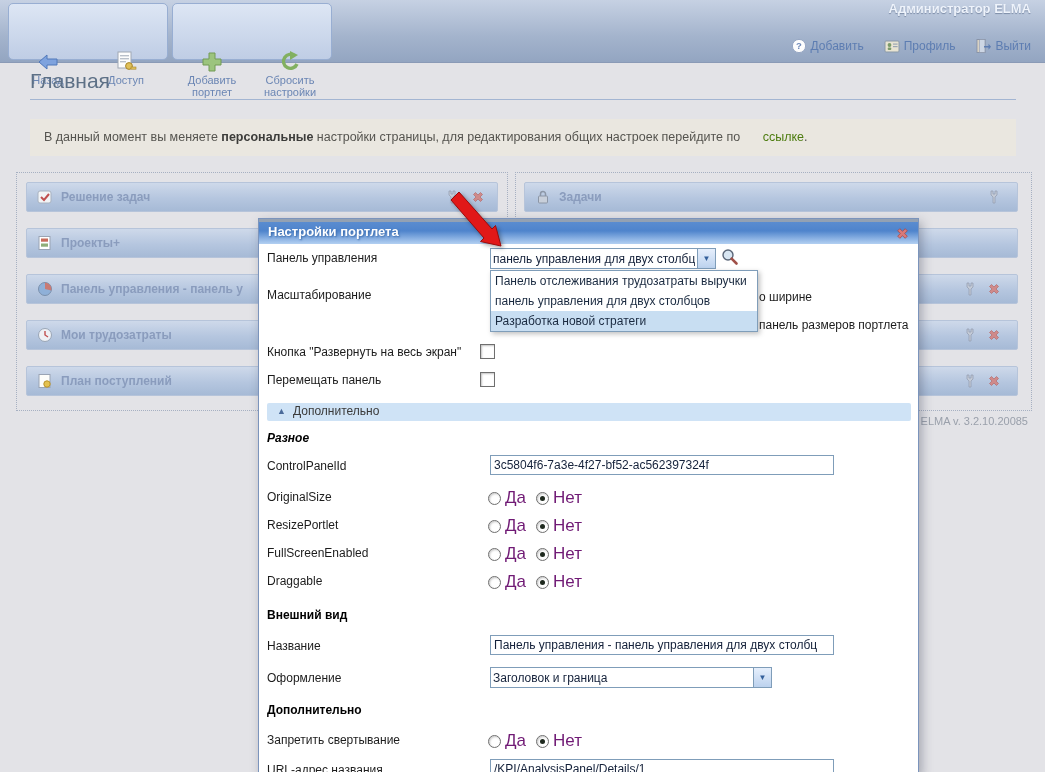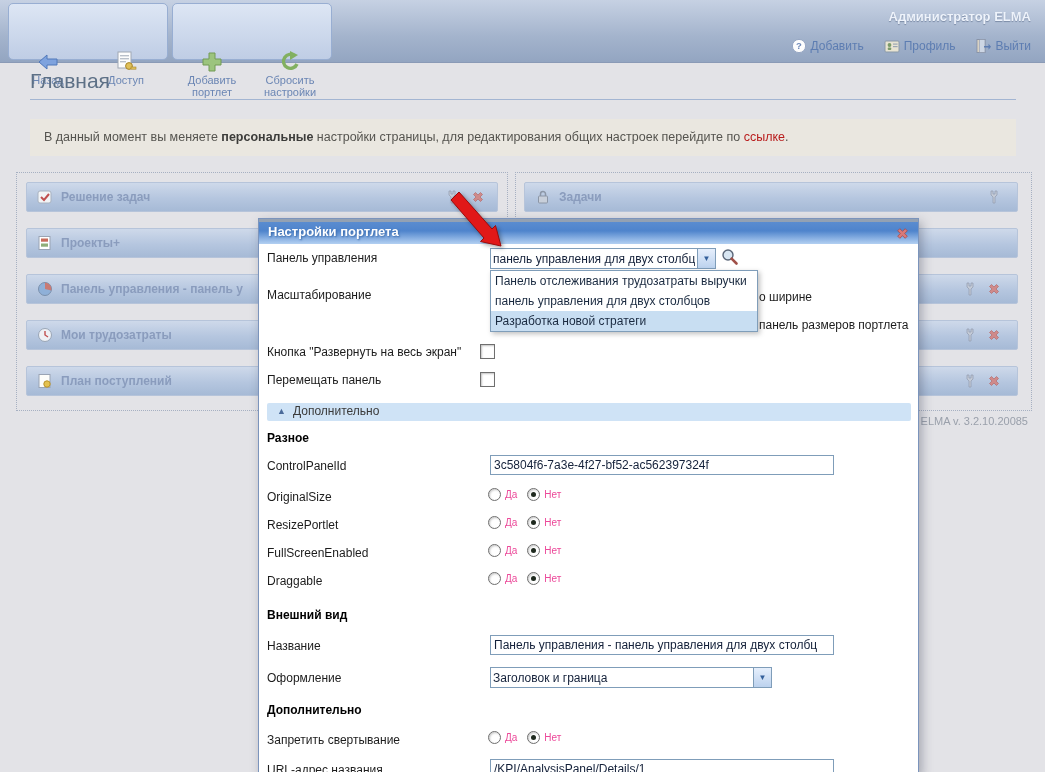--- a/index.html
+++ b/index.html
@@ -7,33 +7,33 @@
     background:#e3e3e7;font-family:"Liberation Sans",sans-serif;}
 
   
   .toolbar{position:absolute;left:0;top:0;width:1045px;height:62px;
     background:linear-gradient(#c6d1e3,#a3b3cc 60%,#93a5c1);border-bottom:1px solid #8a9ab6;}
   .btn-group{position:absolute;top:3px;height:55px;display:flex;
     background:linear-gradient(#dde6f4,#bfcde5);border:1px solid #98aed2;border-radius:5px;}
   .tb-btn{width:78px;text-align:center;cursor:pointer;margin-top:42px;}
   .tb-btn .ic{display:block;margin:4px auto 0;width:24px;height:24px;}
   .tb-btn .lbl{display:block;font-size:11px;color:#6b86b4;line-height:12px;}
-  .admin{position:absolute;right:14px;top:9px;font-size:13px;font-weight:bold;
+  .admin{position:absolute;right:14px;top:1px;font-size:13px;font-weight:bold;
     color:#eef3fb;text-shadow:0 1px 1px #7a8aa5;text-align:right;}
   .tb-links{position:absolute;right:14px;top:38px;display:flex;gap:20px;
     font-size:12px;color:#5d7db2;}
   .tb-link{display:flex;align-items:center;gap:4px;cursor:pointer;}
 
   
   .page-title{position:absolute;left:30px;top:69px;font-size:21px;color:#5d7086;}
   .title-sep{position:absolute;left:30px;top:99px;width:986px;border-top:1px solid #a3b5d2;}
   .notice{position:absolute;left:30px;top:119px;width:972px;height:37px;line-height:37px;
     background:#eae7e0;color:#55544f;font-size:12.5px;padding-left:14px;}
   .notice b{color:#3c3c3a;}
-  .notice a{color:#b91c1c;text-decoration:none;}
+  .notice a{color:#4d7c0f;text-decoration:none;margin-left:19px;}
   .zone{position:absolute;border:1px dotted #a6b0c2;}
   .pbar{position:absolute;height:28px;border:1px solid #b6c4da;border-radius:2px;
     background:linear-gradient(#ced9ea,#b5c6df 55%,#a6bad6);}
   .pbar .plabel{position:absolute;left:34px;top:0;line-height:28px;
     font-size:12px;font-weight:bold;color:#8a9cbd;white-space:nowrap;}
   .icon16{position:absolute;left:10px;top:6px;width:16px;height:16px;}
   .bar-ic{position:absolute;top:7px;width:14px;height:14px;cursor:pointer;}
   .version{position:absolute;left:828px;top:415px;width:200px;text-align:right;
     font-size:11px;color:#9aa0ab;}
 
@@ -59,21 +59,21 @@
     background:linear-gradient(#e6effc,#bcd2ee);font-size:8px;color:#335f9a;
     text-align:center;line-height:19px;}
   .ddlist{position:absolute;border:1px solid #7f9db9;background:#fff;
     box-shadow:2px 2px 5px rgba(0,0,0,.25);z-index:5;}
   .opt{height:20px;line-height:20px;padding:0 4px;font-size:12px;color:#1a2a40;
     white-space:nowrap;overflow:hidden;cursor:pointer;}
   .opt.sel{background:#c8def2;}
   .frag{position:absolute;font-size:12px;color:#1c1c1c;white-space:nowrap;}
   .cb{position:absolute;width:13px;height:13px;border:1px solid #6f6f6f;background:#fff;
     box-shadow:inset 1px 1px 2px #c2c2c2;cursor:pointer;}
-  .radio-row{position:absolute;display:flex;align-items:center;font-size:10px;color:#ec4899;}
+  .radio-row{position:absolute;display:flex;align-items:center;font-size:17px;color:#701a75;}
   .radio{display:inline-block;width:11px;height:11px;border-radius:50%;
     border:1px solid #6f6f6f;background:#fff;box-shadow:inset 1px 1px 2px #cacaca;
     cursor:pointer;box-sizing:content-box;}
   .radio.checked{position:relative;}
   .radio.checked::after{content:"";position:absolute;left:3px;top:3px;width:5px;height:5px;
     border-radius:50%;background:#1f2a1f;}
   .radio-row .rl{margin:0 10px 0 4px;}
   .sect{position:absolute;left:8px;width:644px;height:18px;background:#cfe3f6;
     border-radius:2px;cursor:pointer;}
   .sect .tri{position:absolute;left:10px;top:3px;font-size:9px;color:#4a6a9a;}
@@ -324,21 +324,21 @@
     <div class="dl" style="left:8px;top:126px;">Кнопка "Развернуть на весь экран"</div>
     <div class="cb" style="left:221px;top:125px;"></div>
     <div class="dl" style="left:8px;top:154px;">Перемещать панель</div>
     <div class="cb" style="left:221px;top:153px;"></div>
 
     <div class="sect" style="top:184px;">
       <span class="tri">▲</span>
       <span class="stxt">Дополнительно</span>
     </div>
 
-    <div class="grp" style="left:8px;top:212px;">Разное</div>
+    <div class="grp" style="left:8px;top:212px;font-style:italic;">Разное</div>
 
     <div class="dl" style="left:8px;top:240px;">ControlPanelId</div>
     <input class="tin" style="left: 231px; top: 236px; width: 344px; height: 20px;" value="3c5804f6-7a3e-4f27-bf52-ac562397324f">
 
     <div class="dl" style="left:8px;top:271px;">OriginalSize</div>
     <div class="radio-row" style="left:229px;top:269px;">
       <span class="radio"></span>
         <span class="rl">Да</span>
       <span class="radio checked"></span>
         <span class="rl">Нет</span>

